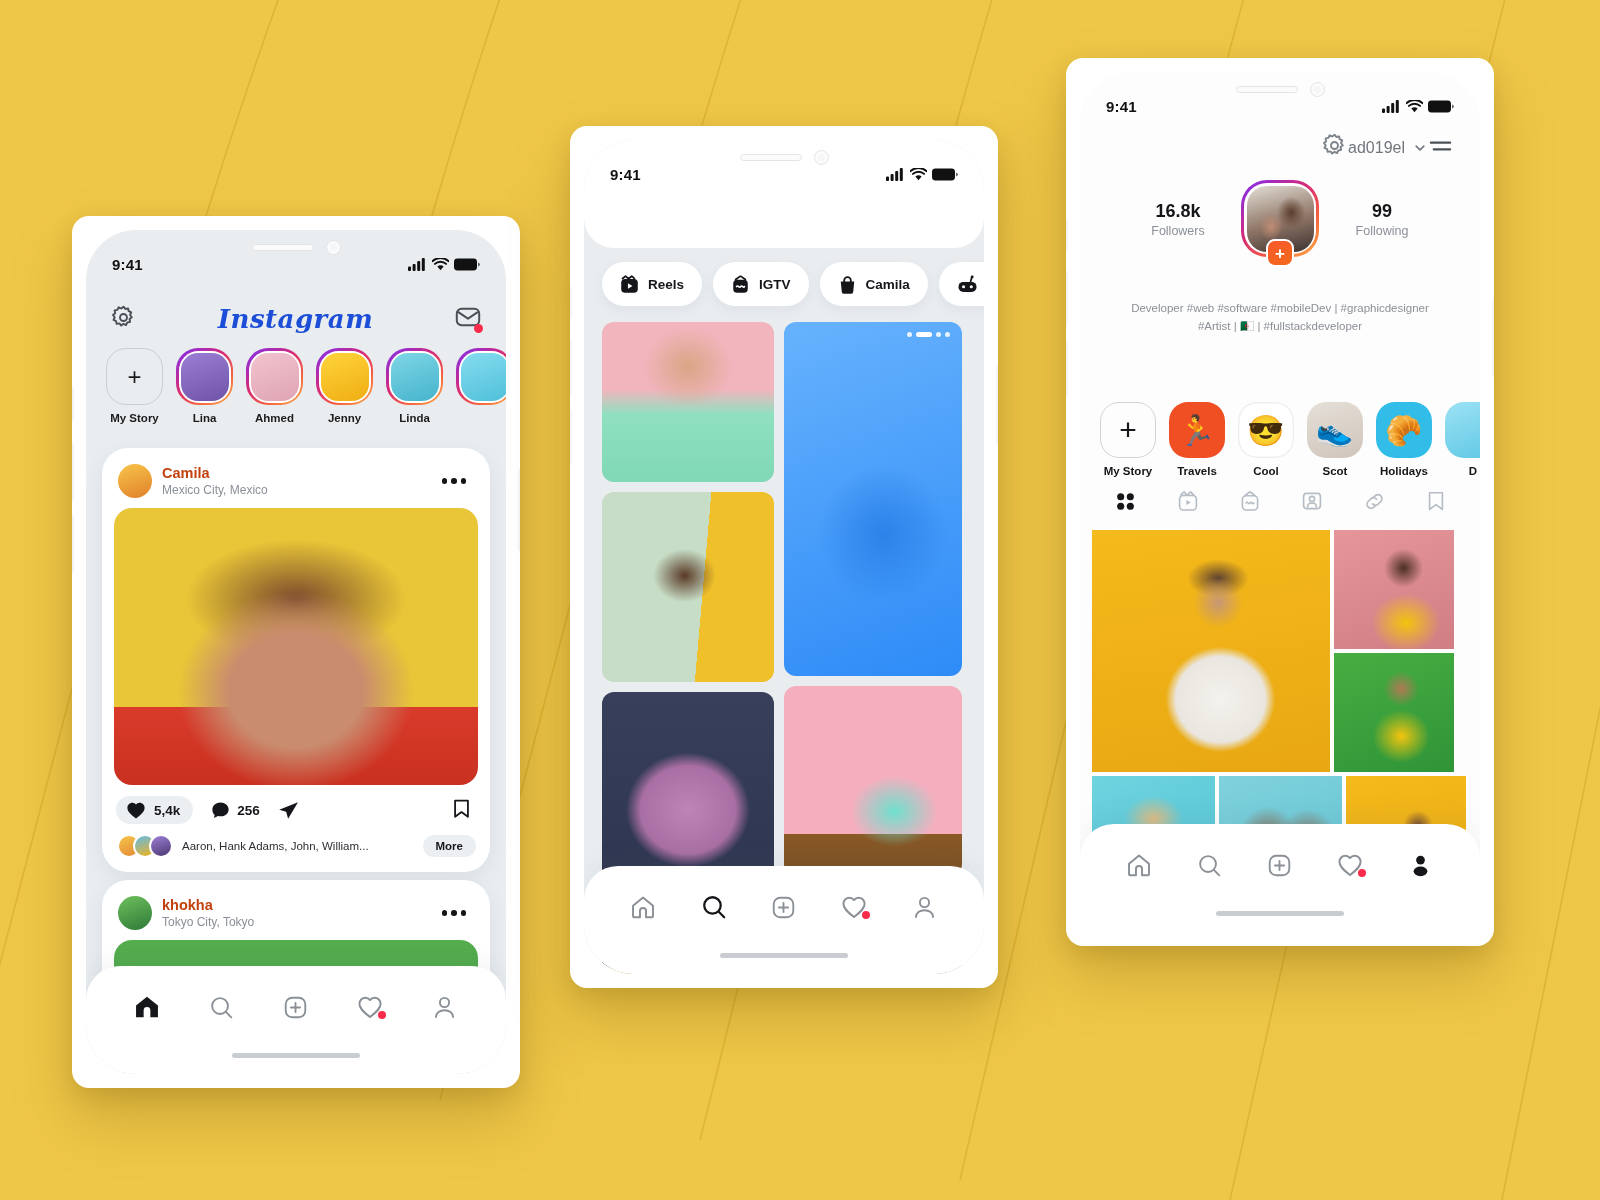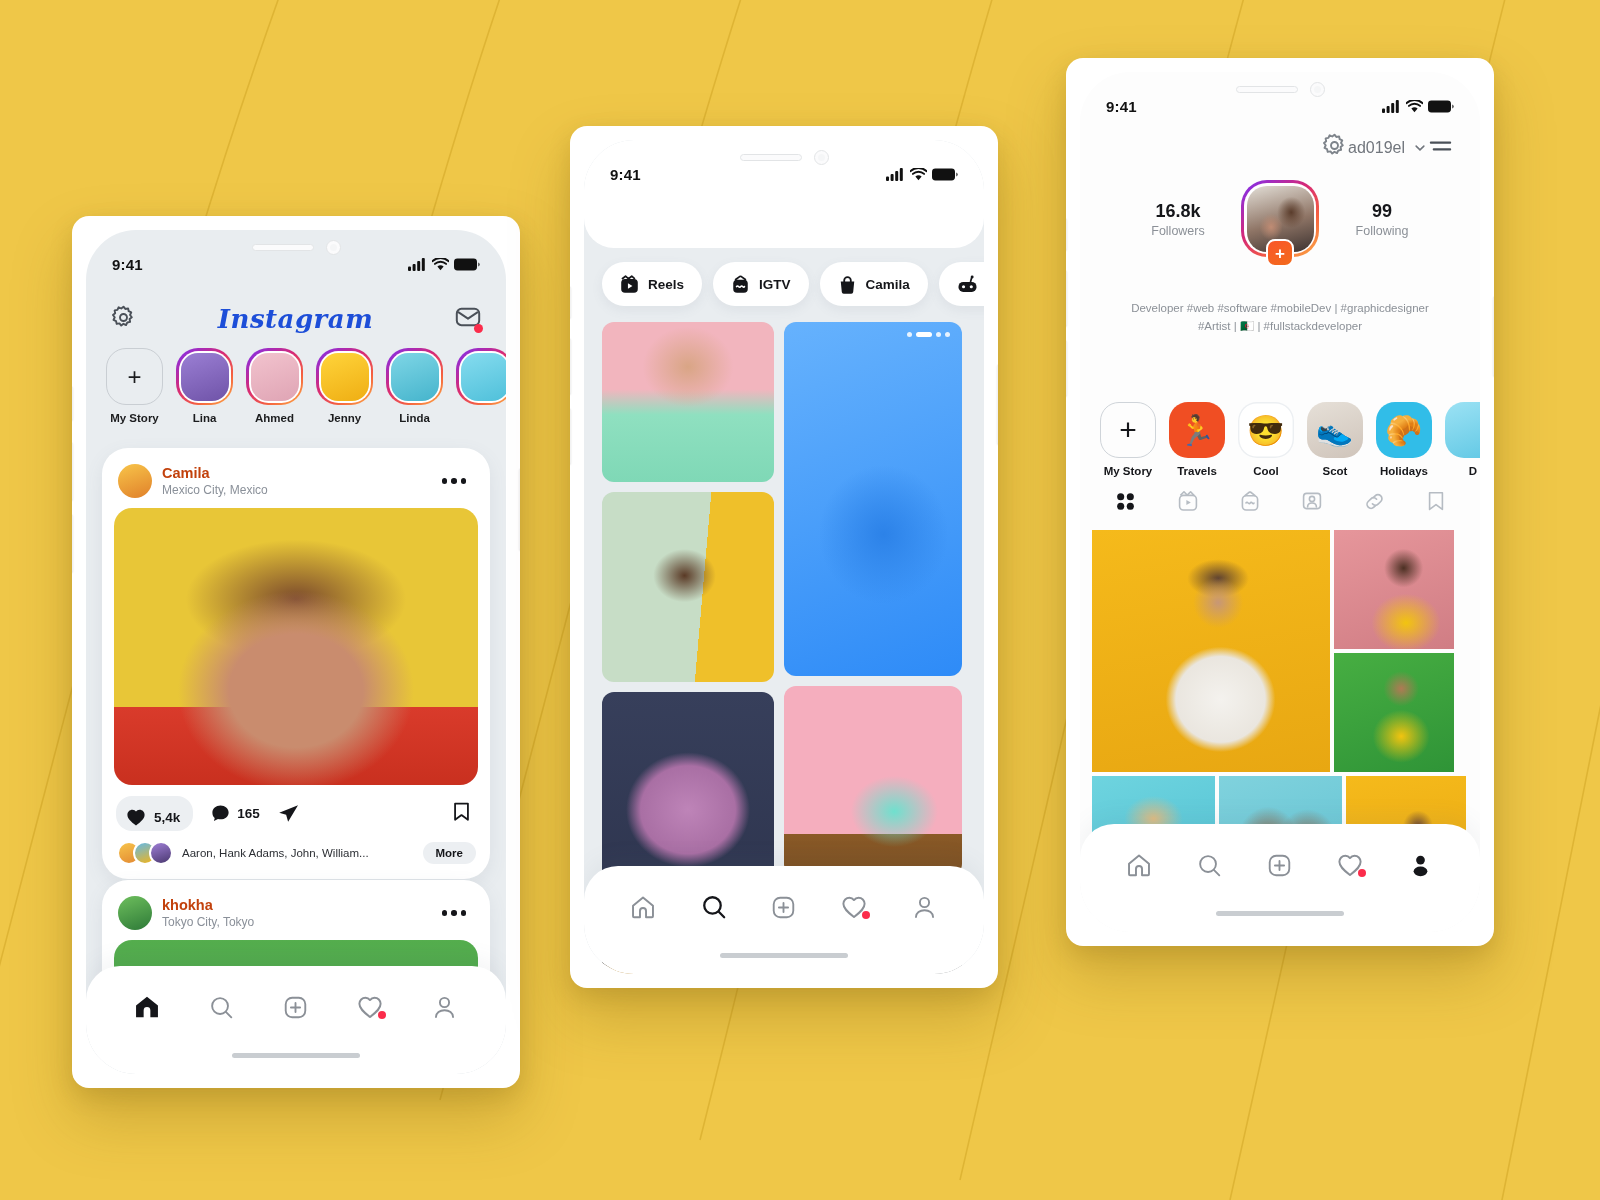--- a/index.html
+++ b/index.html
@@ -92,21 +92,21 @@
     box-shadow: 0 6px 18px rgba(100,110,130,.10);
   }
   .post-head { display:flex; align-items:center; gap: 10px; padding: 4px 6px 10px 4px; }
   .post-av { width: 34px; height: 34px; border-radius: 50%; overflow:hidden; flex:0 0 auto; }
   .post-name { font-size: 14.5px; font-weight: bold; color:#c2410c; line-height: 1.15; }
   .post-loc { font-size: 12px; color:#8a9099; margin-top: 2px; }
   .dots { margin-left: auto; display:flex; gap:4px; padding-right: 6px;}
   .dots i { width: 5.5px; height: 5.5px; border-radius:50%; background:#15161a; display:block; }
   .post-img { border-radius: 18px; overflow: hidden; width:100%; }
   .post-actions { display:flex; align-items:center; gap: 0px; padding: 11px 4px 8px 2px; }
-  .like-pill { display:flex;align-items:center;gap:8px; background:#eceff2; border-radius: 16px; padding: 12px 13px 5px 10px; }
+  .like-pill { display:flex;align-items:center;gap:8px; background:#eceff2; border-radius: 16px; padding: 5px 13px 5px 10px; }
   .like-pill .cnt { font-size: 13.5px; font-weight: bold; color:#15161a; }
   .act { display:flex; align-items:center; gap: 7px; margin-left: 18px; }
   .act .cnt { font-size: 13.5px; font-weight: bold; color:#15161a; }
   .likers { display:flex; align-items:center; gap: 9px; padding: 2px 2px 2px 3px; }
   .liker-stack { display:flex; }
   .liker-stack span { width: 24px; height: 24px; border-radius:50%; border:2px solid #fff; margin-left:-8px; overflow:hidden; display:block; }
   .liker-stack span:first-child { margin-left: 0; }
   .likers-text { font-size: 11.5px; color:#2c2f34; white-space: nowrap; overflow:hidden; }
   .more-chip { margin-left:auto; background:#eceff2; border-radius: 14px; padding: 5px 13px; font-size: 11.5px; font-weight:600; color:#15161a; }
 
@@ -322,21 +322,21 @@
         <div class="like-pill">
           <svg width="20" height="18" viewBox="0 0 24 22">
             <path d="M12 21.3C5.6 16.4 1.5 12.9 1.5 8.2 1.5 4.7 4.2 2 7.6 2c2.1 0 3.6 1 4.4 2.3C12.8 3 14.3 2 16.4 2c3.4 0 6.1 2.7 6.1 6.2 0 4.7-4.1 8.2-10.5 13.1z" fill="#15161a"></path>
           </svg>
           <span class="cnt">5,4k</span>
         </div>
         <div class="act">
           <svg width="19" height="19" viewBox="0 0 22 22">
             <path d="M11 1.6c5.2 0 9.4 3.6 9.4 8.1s-4.2 8.1-9.4 8.1c-1 0-2-.1-2.9-.4L3.4 19.8l.9-3.6C2.5 14.7 1.6 12.5 1.6 9.7c0-4.5 4.2-8.1 9.4-8.1z" fill="#15161a"></path>
           </svg>
-          <span class="cnt">165</span>
+          <span class="cnt">256</span>
         </div>
         <div class="act">
           <svg width="21" height="19" viewBox="0 0 22 20">
             <path d="M21 1.2 1.2 9.1l7.3 2.3 2.1 7.4z" fill="#15161a"></path>
           </svg>
         </div>
         <div style="margin-left:auto;padding-right:4px;">
           <svg width="17" height="21" viewBox="0 0 18 22" fill="none" stroke="#15161a" stroke-width="1.9">
             <path d="M2.2 2.6h13.6v17.2L9 14.8l-6.8 5z" stroke-linejoin="round"></path>
           </svg>

